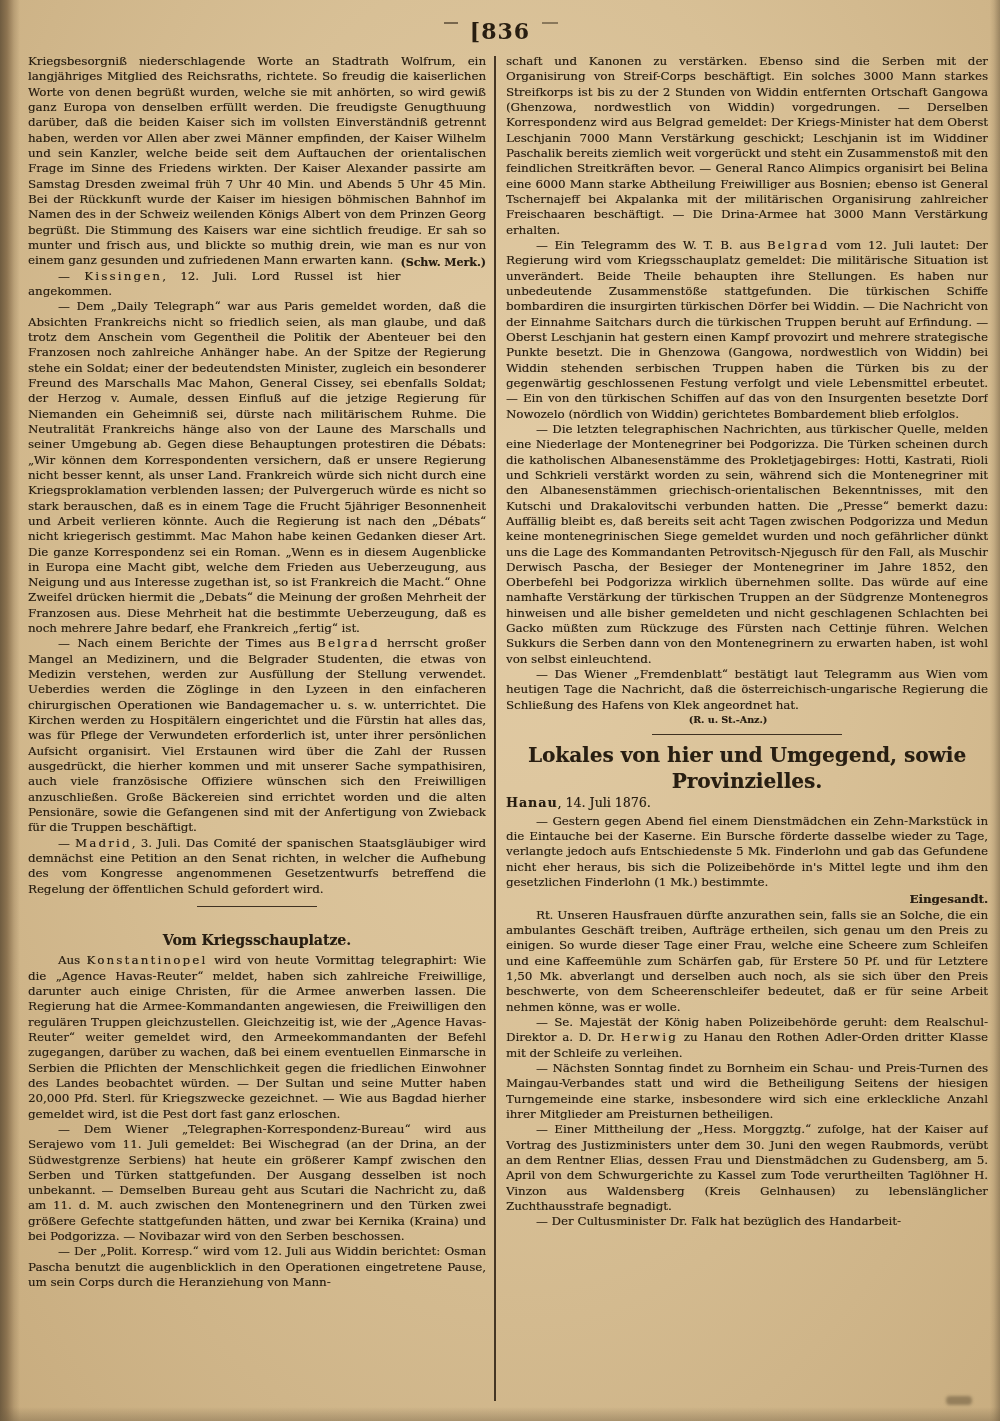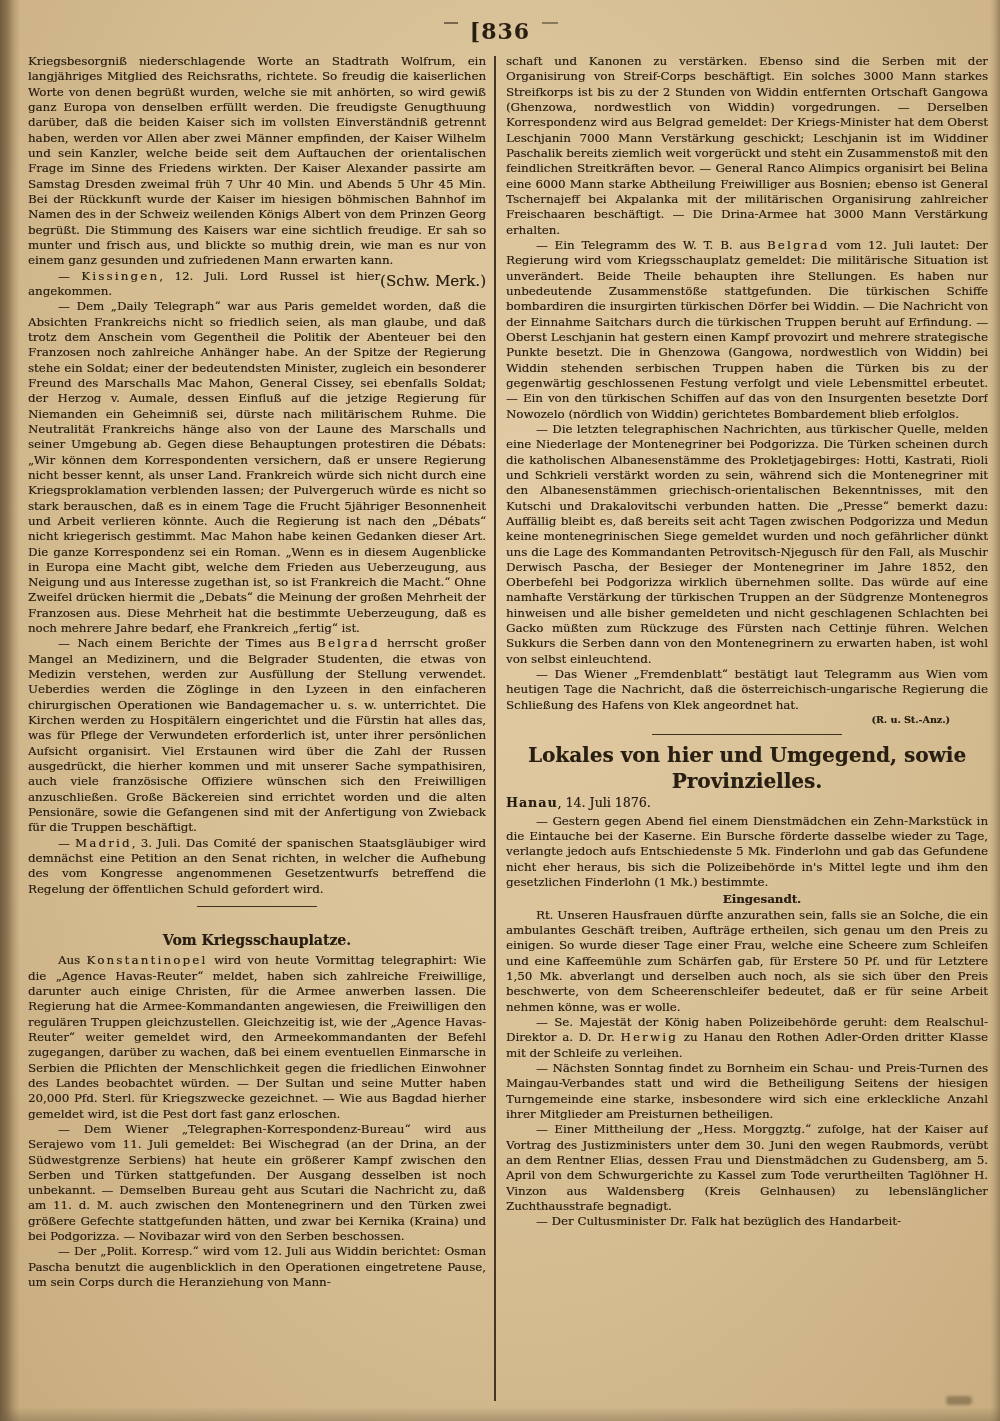--- a/index.html
+++ b/index.html
@@ -24,30 +24,30 @@
   .columns{position:absolute;top:54px;left:28px;right:12px;bottom:20px;display:flex;overflow:hidden;}
   .col{overflow:hidden;text-align:justify;font-size:11.8px;line-height:1.3;
        text-shadow:0.25px 0.25px 0 rgba(40,30,17,.5);}
   .col-left{width:458px;flex:none;}
   .divider{flex:none;width:2px;background:#453624;margin:2px 10px 0 8px;}
   .col-right{flex:1;}
   p{margin:0;padding:0;}
   p.ind{text-indent:30px;}
   .sp{letter-spacing:2.2px;}
   .bld{font-weight:bold;}
-  .attr{float:right;font-weight:normal;font-size:15px;padding-top:3px;}
-  .attr-line{text-align:right;font-weight:bold;font-size:9.5px;margin:1px 38px 3px 0;}
+  .attr{float:right;font-weight:bold;font-size:11px;padding-top:3px;}
+  .attr-line{text-align:center;font-weight:bold;font-size:9.5px;margin:1px 38px 3px 0;}
   h2{font-weight:bold;margin:0;}
   .h-kriegs{text-align:center;font-size:14px;margin:24px 0 4px;}
   .h-lokales{text-align:center;font-size:20px;margin:7px 0 1px;}
   .rule{border:0;border-top:1.7px solid #3e3122;width:120px;margin:9px auto 5px;}
   .rule.wide{width:190px;margin:8px auto 4px;}
   .dateline{padding-right:92px;font-size:12.6px;margin:0 0 2px;}
   .dateline .city{font-weight:bold;letter-spacing:1px;}
-  .h-eingesandt{font-weight:bold;font-size:11.8px;margin:2px 0 0;text-indent:30px;text-align:center;}
+  .h-eingesandt{font-weight:bold;font-size:11.8px;margin:2px 0 0;text-indent:30px;text-align:right;}
   .smudge{position:absolute;right:28px;bottom:16px;width:26px;height:9px;border-radius:4px;
     background:rgba(84,68,44,.45);filter:blur(1.5px);}
 </style>
 </head>
 <body>
 
 <div class="page">
   <div class="edge-left"></div>
   <div class="edge-right"></div>
   <div class="edge-bottom"></div>

